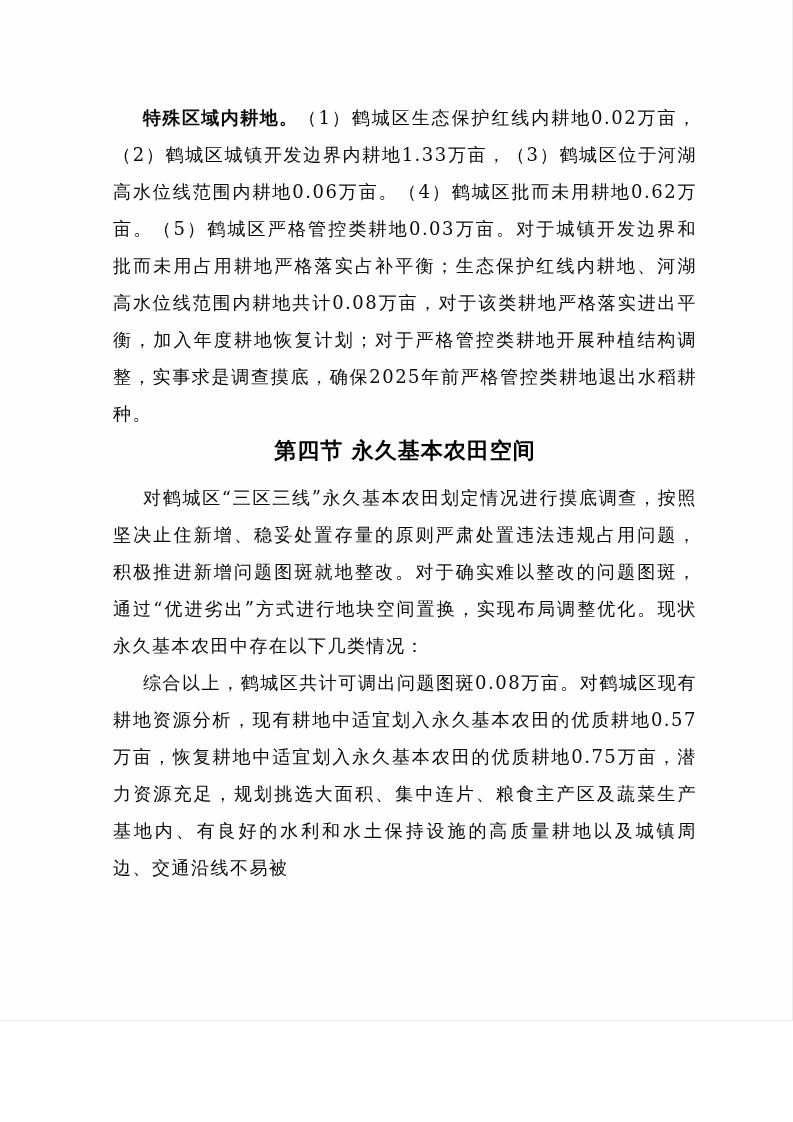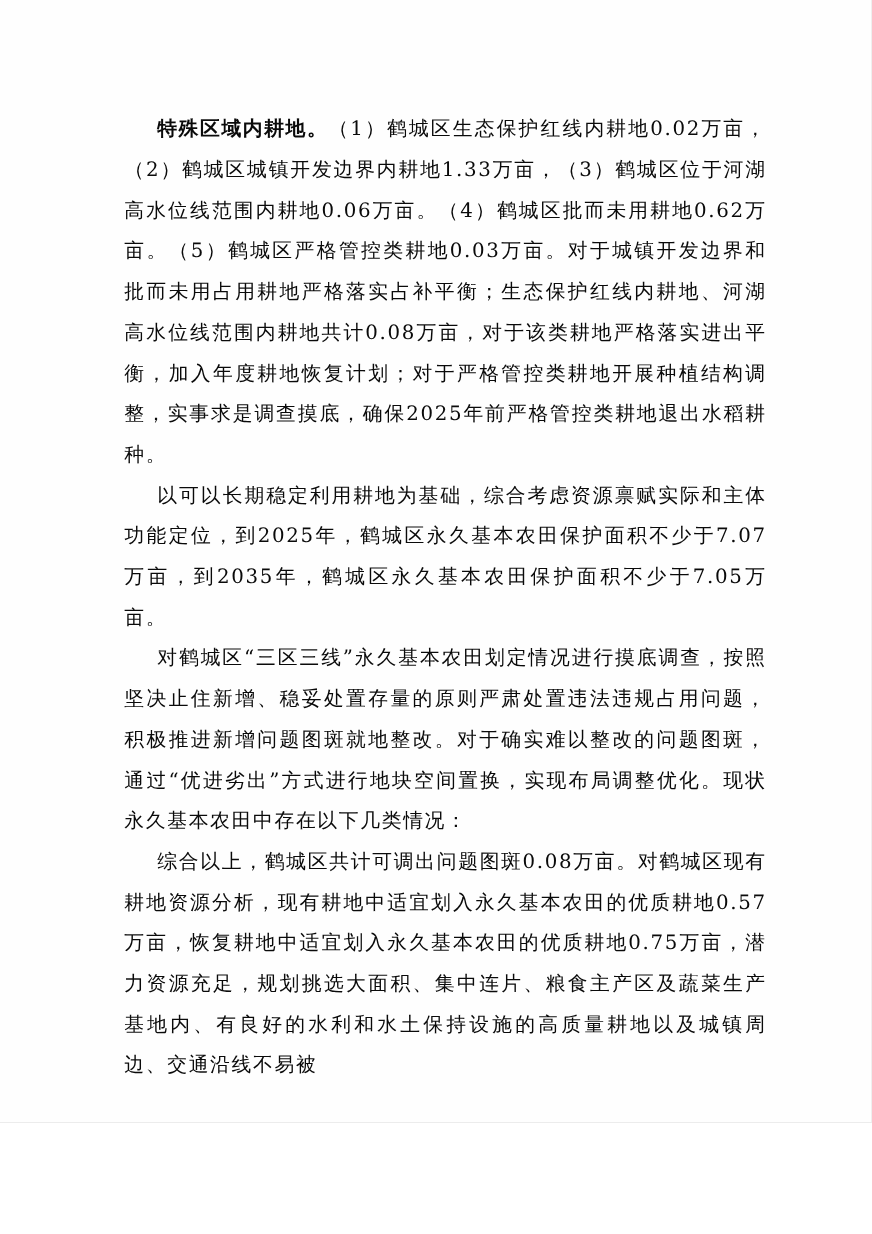--- a/index.html
+++ b/index.html
@@ -71,22 +71,22 @@
   }
 </style>
 </head>
 <body>
 
 <div class="page">
   <div class="content">
 
     <p class="body-para"><strong class="lead-bold">特殊区域内耕地。</strong><span>（1）鹤城区生态保护红线内耕地0.02万亩，（2）鹤城区城镇开发边界内耕地1.33万亩，（3）鹤城区位于河湖高水位线范围内耕地0.06万亩。（4）鹤城区批而未用耕地0.62万亩。（5）鹤城区严格管控类耕地0.03万亩。对于城镇开发边界和批而未用占用耕地严格落实占补平衡；生态保护红线内耕地、河湖高水位线范围内耕地共计0.08万亩，对于该类耕地严格落实进出平衡，加入年度耕地恢复计划；对于严格管控类耕地开展种植结构调整，实事求是调查摸底，确保2025年前严格管控类耕地退出水稻耕种。</span></p>
 
+    <h2 class="section-heading">第四节 永久基本农田空间</h2>
 
-    <p class="body-para">以可以长期稳定利用耕地为基础，综合考虑资源禀赋实际和主体功能定位，到2025年，鹤城区永久基本农田保护面积不少于7.07万亩，到2035年，鹤城区永久基本农田保护面积不少于7.05万亩。</p>
 
     <p class="body-para">对鹤城区“三区三线”永久基本农田划定情况进行摸底调查，按照坚决止住新增、稳妥处置存量的原则严肃处置违法违规占用问题，积极推进新增问题图斑就地整改。对于确实难以整改的问题图斑，通过“优进劣出”方式进行地块空间置换，实现布局调整优化。现状永久基本农田中存在以下几类情况：</p>
 
 
 
 
     <p class="body-para">综合以上，鹤城区共计可调出问题图斑0.08万亩。对鹤城区现有耕地资源分析，现有耕地中适宜划入永久基本农田的优质耕地0.57万亩，恢复耕地中适宜划入永久基本农田的优质耕地0.75万亩，潜力资源充足，规划挑选大面积、集中连片、粮食主产区及蔬菜生产基地内、有良好的水利和水土保持设施的高质量耕地以及城镇周边、交通沿线不易被</p>
 
   </div>
 

